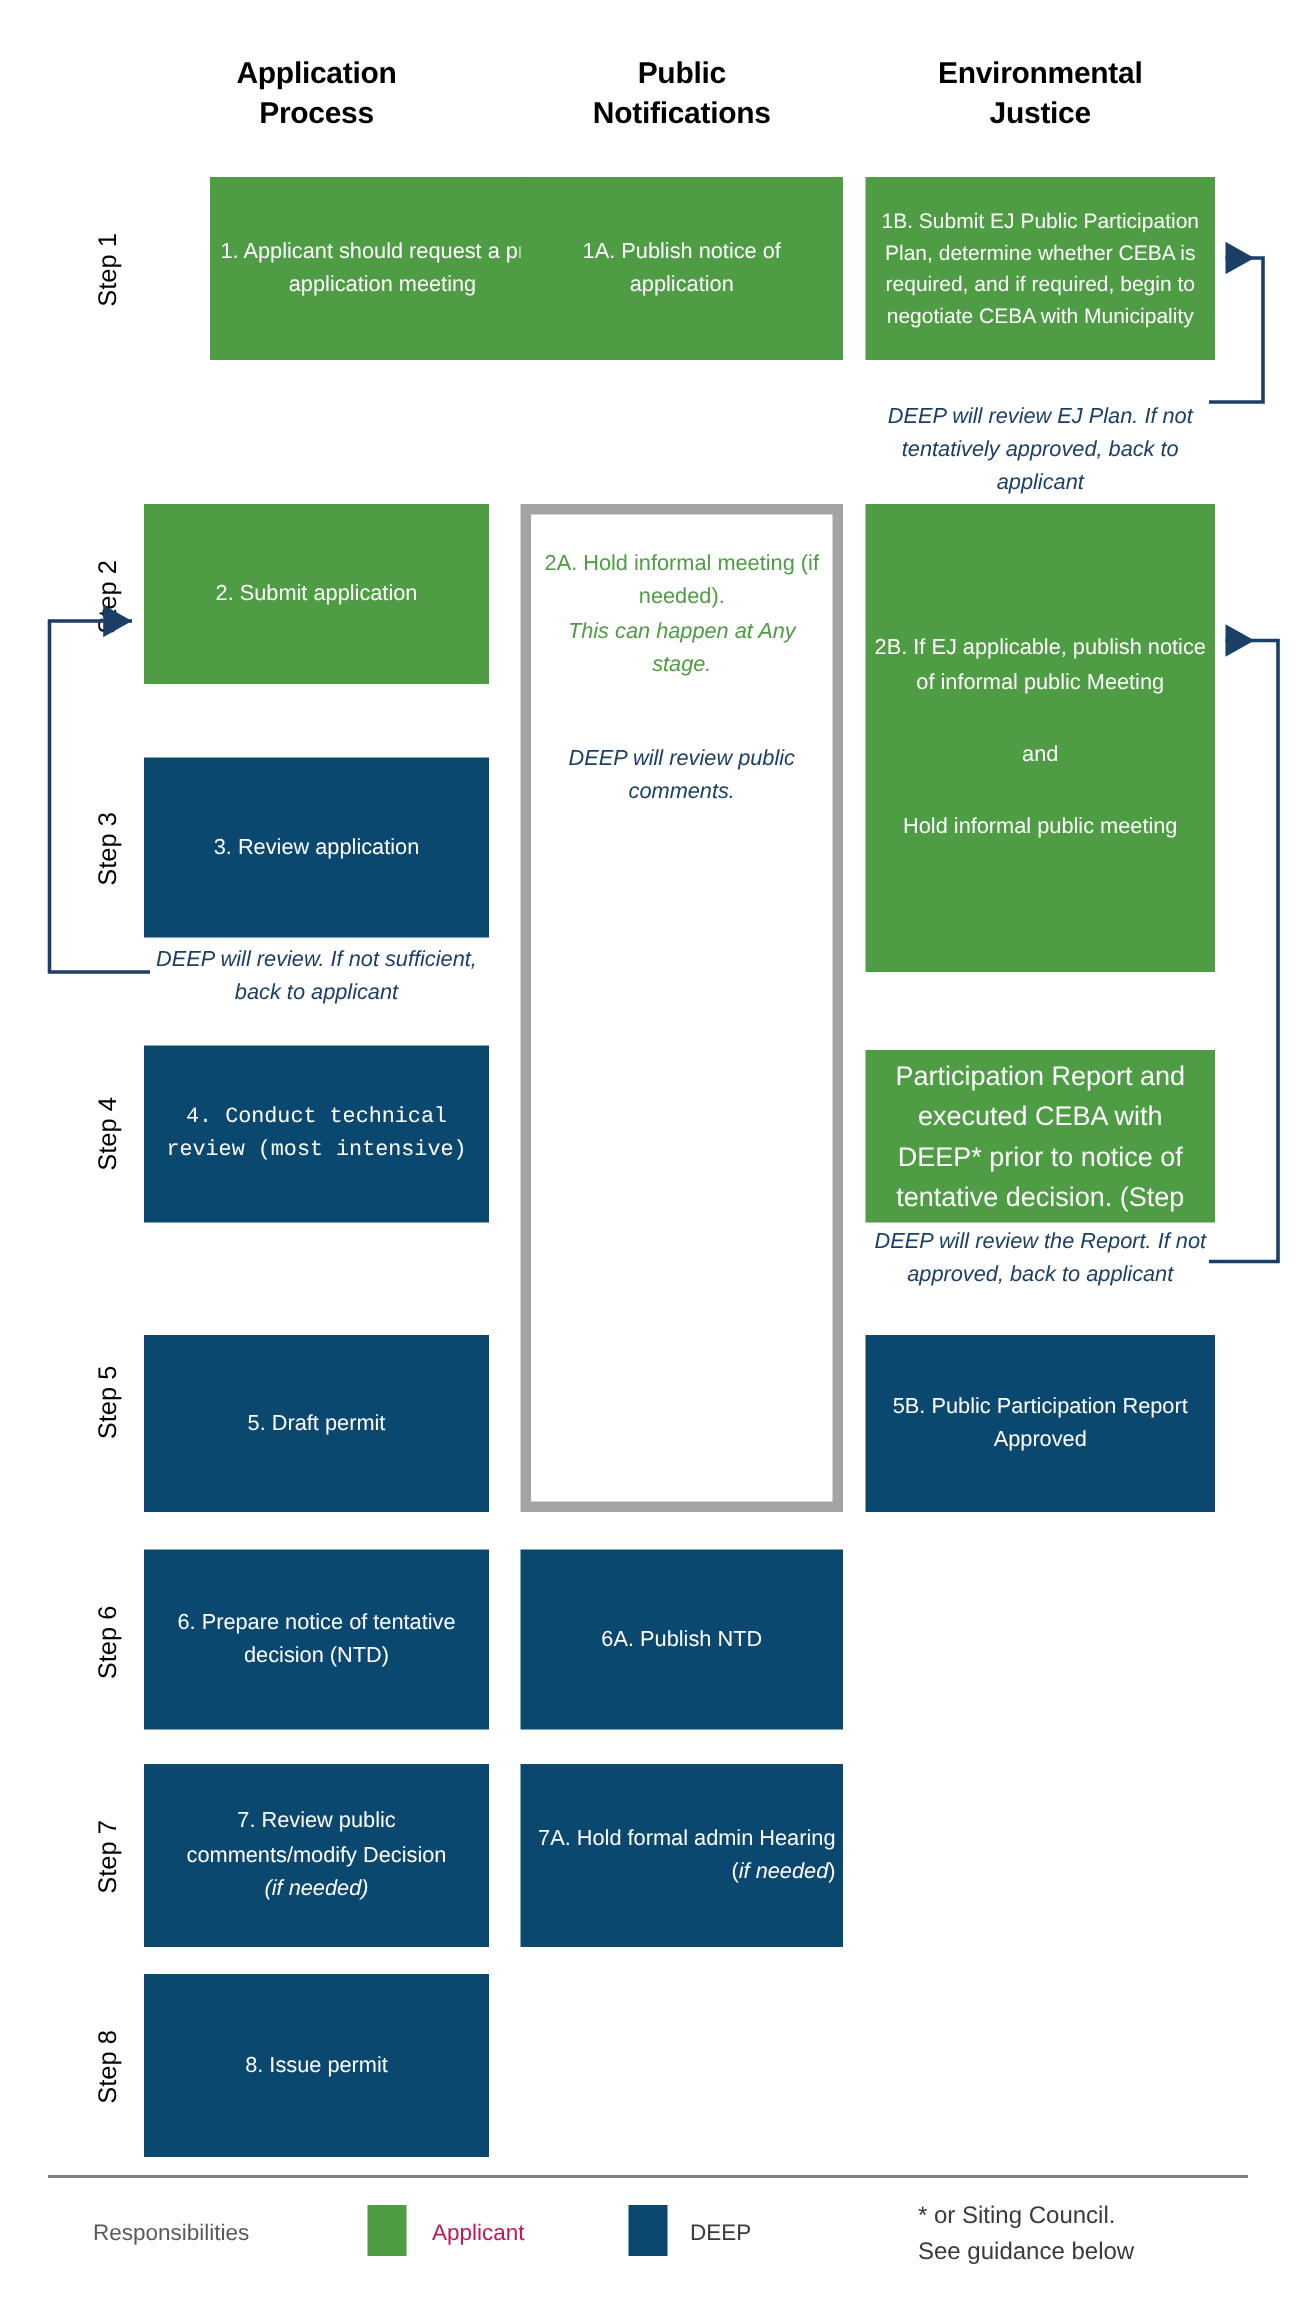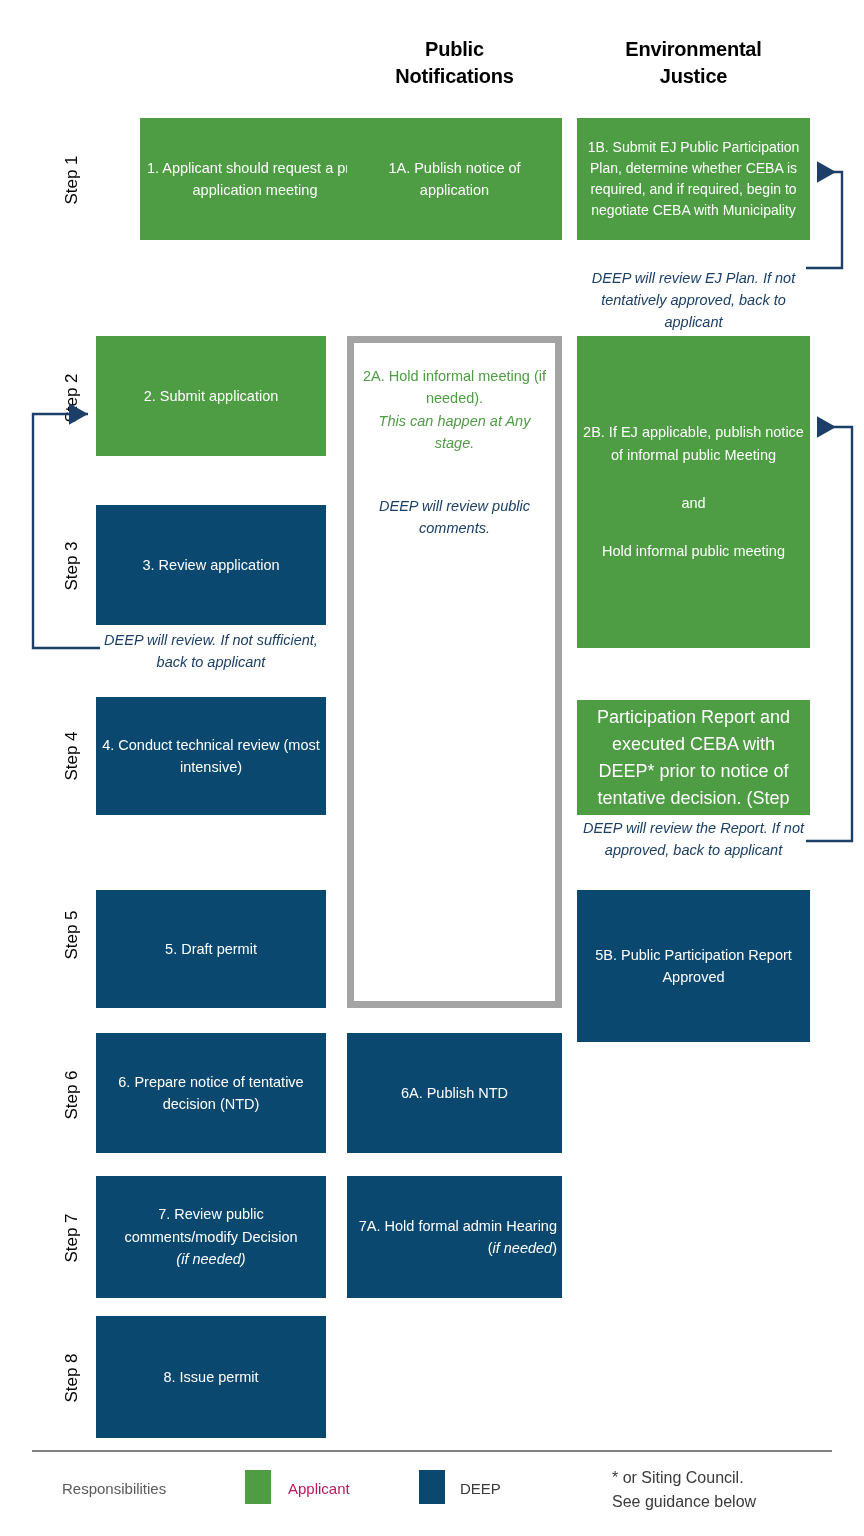--- a/index.html
+++ b/index.html
@@ -125,20 +125,24 @@
     left: 0; top: 0;
     width: 864px; height: 1536px;
     pointer-events: none;
   }
 </style>
 </head>
 <body>
 
 <div id="canvas">
 
+  <div class="col-head" style="left:96px; top:36px; width:230px;">
+    <div>Application</div>
+    <div>Process</div>
+  </div>
   <div class="col-head" style="left:347px; top:36px; width:215px;">
     <div>Public</div>
     <div>Notifications</div>
   </div>
   <div class="col-head" style="left:577px; top:36px; width:233px;">
     <div>Environmental</div>
     <div>Justice</div>
   </div>
 
   <div class="step-label" style="left:42px; top:170px; width:60px;">Step 1</div>
@@ -174,29 +178,29 @@
     <div style="height:26px;"></div>
     <div>and</div>
     <div style="height:26px;"></div>
     <div>Hold informal public meeting</div>
   </div>
 
   <div class="box box-blue" style="left:96px; top:505px; width:230px; height:120px;">3. Review application</div>
 
   <div class="note" style="left:96px; top:630px; width:230px;">DEEP will review. If not sufficient, back to applicant</div>
 
-  <div class="box box-blue" style="left:96px; top:697px; width:230px; height:118px;">4. Conduct technical review (most intensive)</div>
+  <div class="box box-blue" style="left:96px; top:697px; width:230px; height:118px;font-family:Liberation Mono, monospace;">4. Conduct technical review (most intensive)</div>
 
   <div class="box box-green" style="left:577px; top:700px; width:233px; height:115px; font-size:18px; line-height:1.5;">4B. Submit final Public Participation Report and executed CEBA with DEEP* prior to notice of tentative decision. (Step 6A)</div>
 
   <div class="note" style="left:577px; top:818px; width:233px;">DEEP will review the Report. If not approved, back to applicant</div>
 
   <div class="box box-blue" style="left:96px; top:890px; width:230px; height:118px;">5. Draft permit</div>
 
-  <div class="box box-blue" style="left:577px; top:890px; width:233px; height:152px;">5B. Public Participation Report Approved</div>
+  <div class="box box-blue" style="left:577px; top:890px; width:233px; height:118px;">5B. Public Participation Report Approved</div>
 
   <div class="box box-blue" style="left:96px; top:1033px; width:230px; height:120px;">6. Prepare notice of tentative decision (NTD)</div>
 
   <div class="box box-blue" style="left:347px; top:1033px; width:215px; height:120px;">6A. Publish NTD</div>
 
   <div class="box box-blue" style="left:96px; top:1176px; width:230px; height:122px; flex-direction:column; justify-content:center;">
     <div>7. Review public comments/modify Decision</div>
     <div><span class="ital">(if needed)</span></div>
   </div>
 

